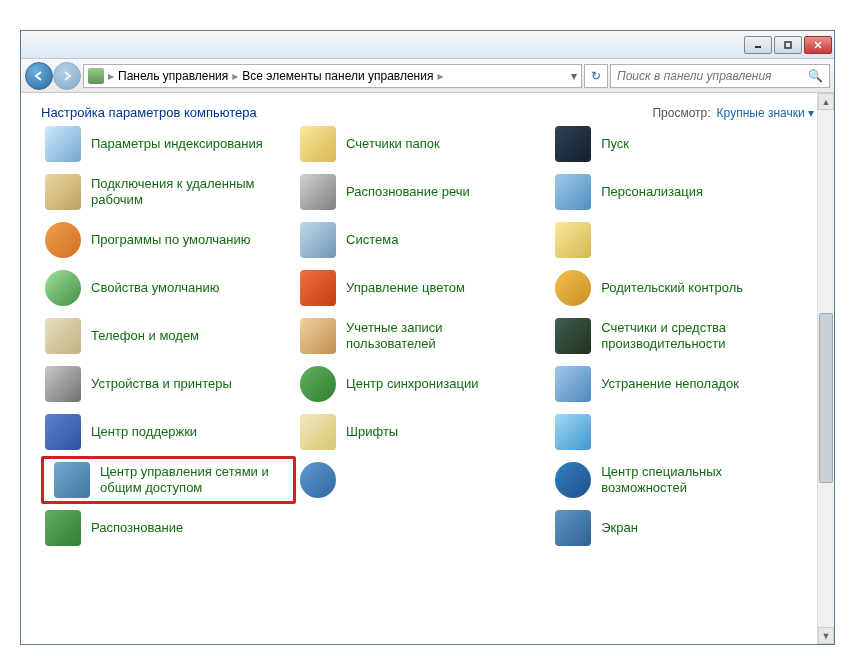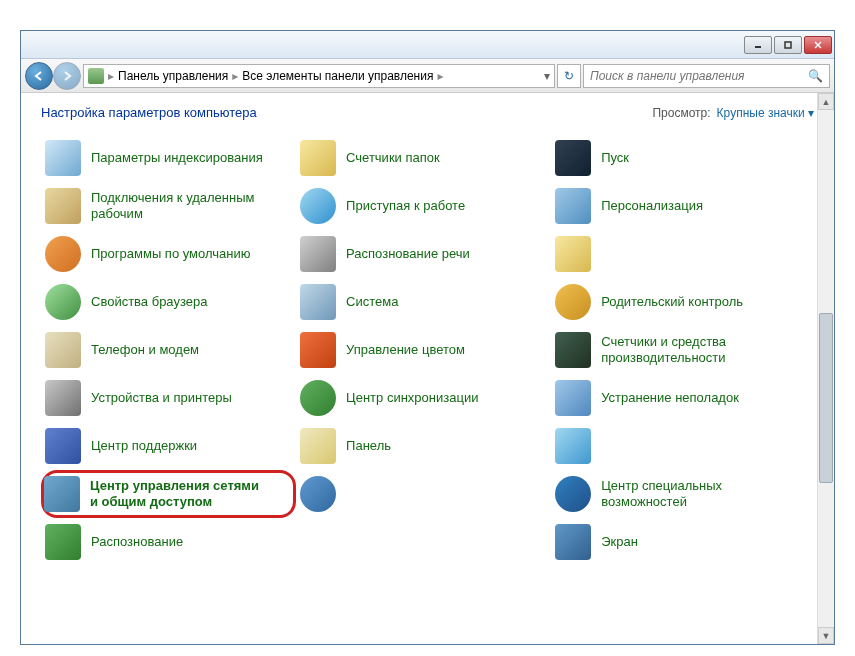--- a/index.html
+++ b/index.html
@@ -10,35 +10,35 @@
 .winbtn.close { background: linear-gradient(to bottom, #e89090, #c83838); border-color: #a03030; }
 .navbar { height: 34px; background: linear-gradient(to bottom, #f8f8f8, #e8e8e8); border-bottom: 1px solid #ccc; display: flex; align-items: center; padding: 0 4px; gap: 2px; }
 .navbtns { display: flex; }
 .navbtn { width: 28px; height: 28px; border-radius: 50%; background: radial-gradient(circle at 35% 30%, #6ab0e0, #2a6aa0); border: 1px solid #406890; display: flex; align-items: center; justify-content: center; cursor: pointer; }
 .navbtn.fwd { opacity: 0.5; }
 .breadcrumb { flex: 1; height: 24px; border: 1px solid #b0b0b0; background: #fff; display: flex; align-items: center; padding: 0 4px; gap: 2px; font-size: 12px; }
 .bc-icon { width: 16px; height: 16px; background: linear-gradient(to bottom, #9ac890, #5a9850); border-radius: 2px; }
 .bc-sep { color: #888; padding: 0 2px; }
 .bc-item { color: #000; cursor: pointer; }
 .refreshbtn { width: 24px; height: 24px; border: 1px solid #b0b0b0; background: #fff; display: flex; align-items: center; justify-content: center; cursor: pointer; color: #2a6aa0; }
-.searchbox { width: 247px; height: 24px; border: 1px solid #b0b0b0; background: #fff; display: flex; align-items: center; padding: 0 6px; }
+.searchbox { width: 220px; height: 24px; border: 1px solid #b0b0b0; background: #fff; display: flex; align-items: center; padding: 0 6px; }
 .searchinput { flex: 1; border: none; outline: none; font-size: 12px; color: #888; font-style: italic; }
 .searchicon { color: #2a6aa0; cursor: pointer; }
 .content { flex: 1; display: flex; overflow: hidden; }
 .main { flex: 1; padding: 12px 20px; overflow: hidden; position: relative; }
-.heading-row { display: flex; justify-content: space-between; align-items: center; margin-bottom: 14px; }
+.heading-row { display: flex; justify-content: space-between; align-items: center; }
 .heading { font-size: 13px; color: #003399; }
 .viewsel { font-size: 12px; color: #555; display: flex; align-items: center; gap: 6px; }
 .viewsel a { color: #1a6aa8; text-decoration: none; cursor: pointer; }
 .grid { display: flex; flex-wrap: wrap; gap: 0; }
 .col { width: 33%; display: flex; flex-direction: column; }
 .item { display: flex; align-items: center; gap: 10px; padding: 6px 4px; cursor: pointer; min-height: 48px; }
 .icn { width: 36px; height: 36px; flex-shrink: 0; border-radius: 4px; display: flex; align-items: center; justify-content: center; font-size: 20px; }
 .lbl { color: #156a15; font-size: 13px; line-height: 1.25; max-width: 180px; }
-.highlight { border: 3px solid #d02020; border-radius: 16px; padding: 3px 8px 3px 0; font-weight: bold; }
+.highlight { border: 3px solid #d02020; border-radius: 2px; padding: 3px 8px 3px 10px; }
 .scrollbar { position: absolute; right: 0; top: 0; bottom: 0; width: 17px; background: #f0f0f0; border-left: 1px solid #ddd; }
 .scrollthumb { position: absolute; left: 1px; right: 1px; top: 220px; height: 170px; background: #c8d0d8; border: 1px solid #a0a8b0; border-radius: 2px; }
 .scrollbtn { position: absolute; left: 0; right: 0; height: 17px; background: #e8e8e8; border: 1px solid #ccc; display: flex; align-items: center; justify-content: center; font-size: 9px; color: #666; cursor: pointer; }
 .scrollbtn.up { top: 0; }
 .scrollbtn.down { bottom: 0; }
 
 .i-search { background: linear-gradient(135deg,#d0e8f8,#70a8d0); }
 .i-folder { background: linear-gradient(135deg,#f8e8a0,#d8b850); }
 .i-monitor { background: linear-gradient(135deg,#a0c8e8,#5090c0); }
 .i-rdp { background: linear-gradient(135deg,#e8d8a0,#c0a060); }
@@ -136,21 +136,21 @@
             <div class="item">
               <div class="icn i-rdp"></div>
               <div class="lbl">Подключения к удаленным рабочим</div>
             </div>
             <div class="item">
               <div class="icn i-default"></div>
               <div class="lbl">Программы по умолчанию</div>
             </div>
             <div class="item">
               <div class="icn i-browser"></div>
-              <div class="lbl">Свойства браузера</div>
+              <div class="lbl">Свойства умолчанию</div>
             </div>
             <div class="item">
               <div class="icn i-phone"></div>
               <div class="lbl">Телефон и модем</div>
             </div>
             <div class="item">
               <div class="icn i-printer"></div>
               <div class="lbl">Устройства и принтеры</div>
             </div>
             <div class="item">
@@ -165,42 +165,42 @@
               <div class="icn i-power"></div>
               <div class="lbl">Распознование</div>
             </div>
           </div>
           <div class="col">
             <div class="item">
               <div class="icn i-folder"></div>
               <div class="lbl">Счетчики папок</div>
             </div>
             <div class="item">
-              <div class="icn i-start"></div>
-              <div class="lbl">Приступая к работе</div>
-            </div>
-            <div class="item">
               <div class="icn i-mic"></div>
               <div class="lbl">Распознование речи</div>
             </div>
             <div class="item">
               <div class="icn i-system"></div>
               <div class="lbl">Система</div>
             </div>
             <div class="item">
               <div class="icn i-color"></div>
               <div class="lbl">Управление цветом</div>
             </div>
             <div class="item">
+              <div class="icn i-users"></div>
+              <div class="lbl">Учетные записи пользователей</div>
+            </div>
+            <div class="item">
               <div class="icn i-sync"></div>
               <div class="lbl">Центр синхронизации</div>
             </div>
             <div class="item">
               <div class="icn i-font"></div>
-              <div class="lbl">Панель</div>
+              <div class="lbl">Шрифты</div>
             </div>
             <div class="item">
               <div class="icn i-lang"></div>
             </div>
           </div>
           <div class="col">
             <div class="item">
               <div class="icn i-start2"></div>
               <div class="lbl">Пуск</div>
             </div>

